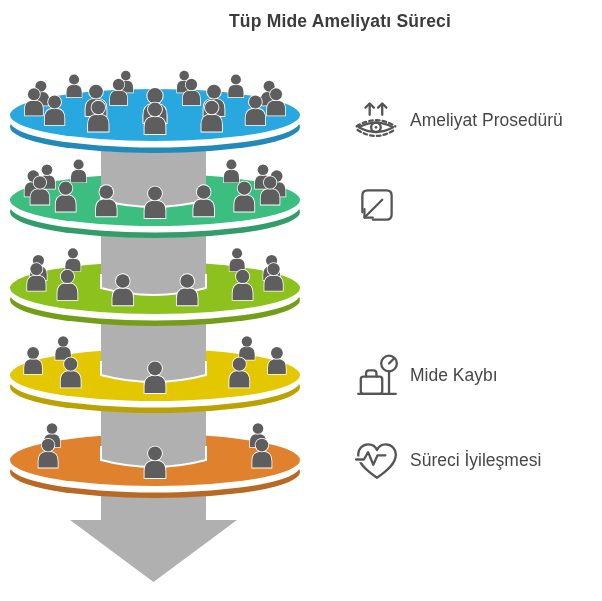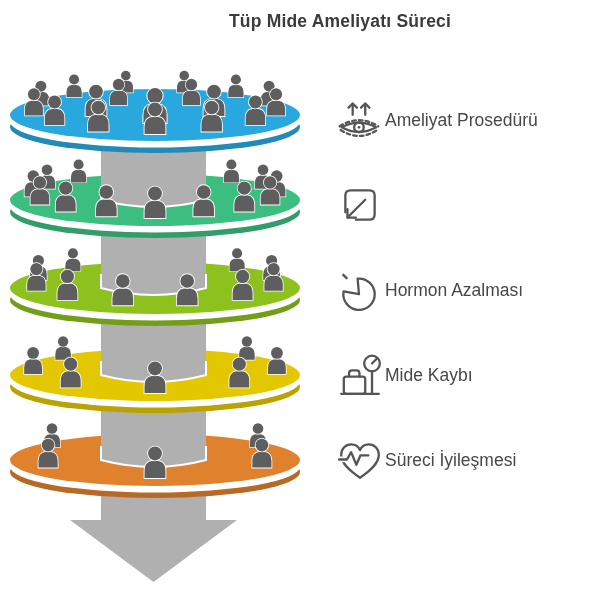--- a/index.html
+++ b/index.html
@@ -7,21 +7,21 @@
     position:relative;width:602px;height:601px;background:#ffffff;overflow:hidden;
     font-family:"Liberation Sans",sans-serif;
   }
   .title{
     position:absolute;left:340px;top:11px;transform:translateX(-50%);
     font-size:17.5px;font-weight:700;color:#3b3b3b;letter-spacing:.2px;white-space:nowrap;
   }
   .funnel-svg{position:absolute;left:0;top:0;}
   .legend{position:absolute;left:0;top:0;width:602px;height:601px;pointer-events:none;}
   .legend-item{
-    position:absolute;left:337px;display:flex;align-items:center;gap:2px;
+    position:absolute;left:354px;display:flex;align-items:center;gap:10px;
     transform:translateY(-50%);
   }
   .legend-icon{width:46px;height:46px;display:flex;align-items:center;justify-content:center;flex:0 0 auto;}
   .legend-icon svg{display:block;}
   .legend-label{font-size:17.5px;color:#474747;white-space:nowrap;}
   .ic{stroke:#555555;stroke-width:2.2;fill:none;stroke-linecap:round;stroke-linejoin:round;}
   .ic-dash{stroke-dasharray:3.5 3;}
   .ic-fill{fill:#555555;stroke:none;}
   .ic-white{stroke:#ffffff;stroke-width:5.5;fill:none;stroke-linecap:round;stroke-linejoin:round;}
 </style>
@@ -303,29 +303,20 @@
     <div class="legend-item" style="top:205px">
       <span class="legend-icon">
         <svg width="50" height="50" viewBox="0 0 44 44">
           <path class="ic" d="M8,29 V13 Q8,8 13,8 H31 Q36,8 36,13 V31 Q36,36 31,36 H18"></path>
           <path class="ic" d="M27,17 L10,34"></path>
           <path class="ic" d="M10,26 V34 H18"></path>
         </svg>
       </span>
     </div>
 
-    <div class="legend-item" style="top:290px">
-      <span class="legend-icon">
-        <svg width="50" height="50" viewBox="0 0 44 44">
-          <path class="ic" d="M19.7,11.1 A15,15 0 1 1 6.3,23.4 L21,26 Z"></path>
-          <path class="ic" d="M6,7.5 L9.2,10.7"></path>
-        </svg>
-      </span>
-      <span class="legend-label">Hormon Azalması</span>
-    </div>
 
     <div class="legend-item" style="top:375px">
       <span class="legend-icon">
         <svg width="50" height="50" viewBox="0 0 44 44">
           <path class="ic" d="M4,40 H40"></path>
           <path class="ic" d="M33.5,40 V18.5"></path>
           <circle class="ic" cx="33.5" cy="11" r="7.5"></circle>
           <path class="ic" d="M33.5,11 L38,6.5"></path>
           <rect class="ic" x="6.5" y="23.5" width="20.5" height="16.5" rx="2.5"></rect>
           <path class="ic" d="M11.5,23.5 V20.5 Q11.5,17.5 14.5,17.5 H18.5 Q21.5,17.5 21.5,20.5 V23.5"></path>

